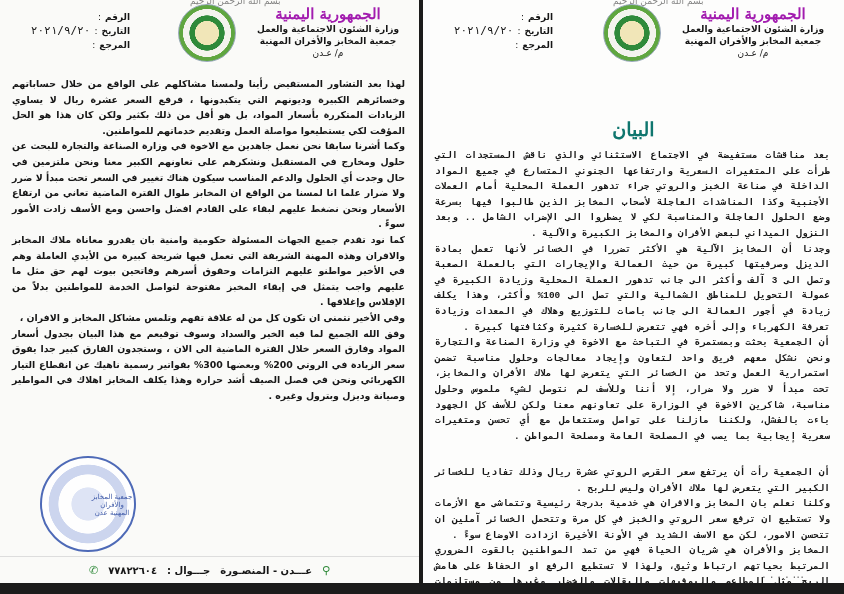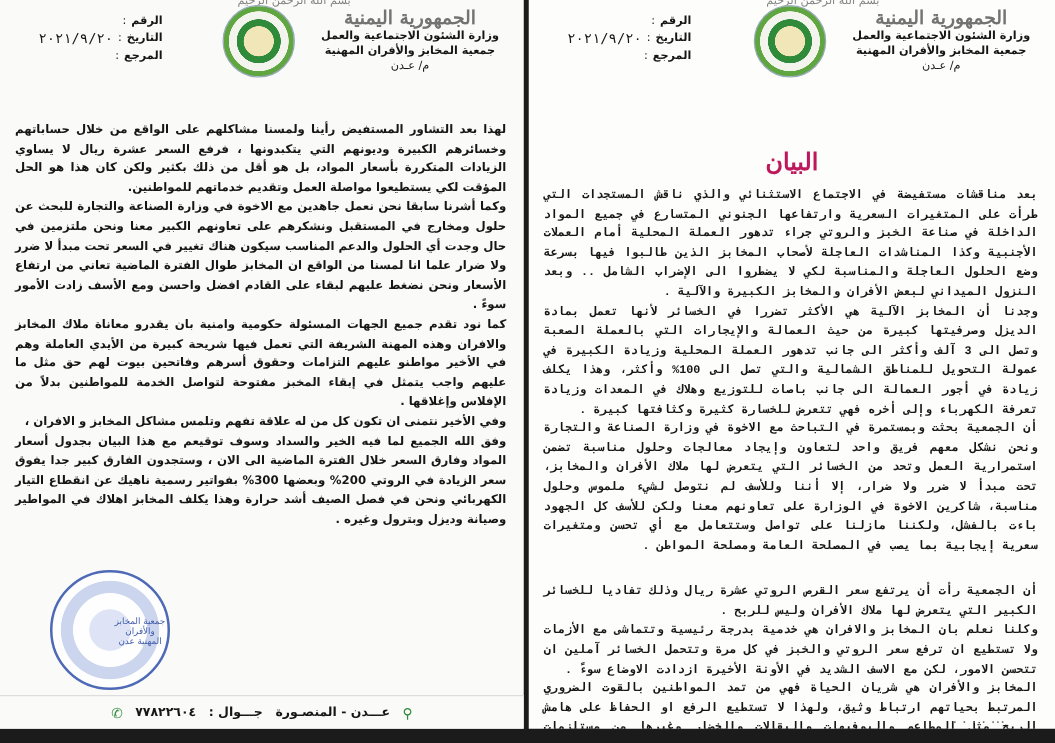--- a/index.html
+++ b/index.html
@@ -2,34 +2,34 @@
 <html><head>
 <meta charset="utf-8">
 <style>
   html,body{margin:0;padding:0;}
   body{width:844px;height:594px;background:#1b1b1b;position:relative;overflow:hidden;font-family:"DejaVu Sans",sans-serif;}
   .page{position:absolute;top:0;height:583px;background:#fbfbfa;overflow:hidden;direction:rtl;color:#161616;}
   .page.left{left:0;width:419px;background:#fafaf8;}
   .page.right{left:423px;width:421px;background:#fdfdfc;}
   .hdr{position:absolute;top:0;left:0;right:0;height:84px;}
   .org{position:absolute;right:16px;top:6px;text-align:center;width:150px;}
-  .org .rep{font-family:"DejaVu Serif",serif;font-size:15px;font-weight:bold;color:#737373;line-height:17px;}
+  .org .rep{font-family:"DejaVu Serif",serif;font-size:15px;font-weight:bold;color:#a21caf;line-height:17px;}
   .org .ln{font-size:9px;font-weight:bold;line-height:12px;white-space:nowrap;}
   .org .city{font-size:9px;font-weight:normal;line-height:12px;}
   .logo{position:absolute;top:4px;width:56px;height:56px;border-radius:50%;background:radial-gradient(circle,#f1e6b8 0 30%,#2f8a3a 31% 44%,#f4f4ee 45% 60%,#5fa640 61% 78%,#e8e8e0 79%);border:1px solid #9ab;}
   .page.left .logo{left:178px;}
   .page.right .logo{left:180px;}
   .meta{position:absolute;left:10px;top:10px;width:120px;font-size:9px;line-height:14px;}
   .meta .row{display:flex;direction:rtl;gap:4px;white-space:nowrap;}
   .meta .lbl{font-weight:bold;}
   .meta .val{font-family:"DejaVu Sans Mono",monospace;font-size:11px;direction:ltr;}
   .top-script{position:absolute;left:190px;top:-4px;font-size:9px;color:#333;opacity:.6;}
   .body{position:absolute;right:14px;left:12px;font-size:9.4px;line-height:15.6px;text-align:justify;font-weight:bold;}
   .body p{margin:0;}
-  .title{position:absolute;left:0;right:0;top:118px;text-align:center;font-family:"DejaVu Serif",serif;font-weight:bold;font-size:19px;color:#be185d;}
+  .title{position:absolute;left:0;right:0;top:118px;text-align:center;font-family:"DejaVu Serif",serif;font-weight:bold;font-size:19px;color:#0f766e;}
   .stamp{position:absolute;left:40px;top:456px;width:92px;height:92px;border-radius:50%;border:2px solid #3c5bb0;background:radial-gradient(circle,#dbe2f5 0 25%,#fff 26% 45%,#c8d2ee 46% 60%,#fff 61%);opacity:.9;}
   .stamp span{position:absolute;left:0;right:0;top:35px;text-align:center;font-size:7px;color:#2c4aa0;padding-left:48px;}
   .footer{position:absolute;left:0;right:0;bottom:0;height:26px;border-top:1px solid #ddd;display:flex;align-items:center;justify-content:center;gap:10px;font-size:10px;font-weight:bold;background:#fafaf8;}
   .footer .ico{color:#2f8a3a;font-size:11px;}
   .footer .phone{direction:rtl;}
   .dots{position:absolute;bottom:2px;right:40px;font-size:12px;color:#777;}
 </style>
 </head>
 <body>
 
@@ -54,21 +54,21 @@
           <span>:</span>
           <span class="val">٢٠٢١/٩/٢٠</span>
         </div>
       <div class="row">
           <span class="lbl">المرجع</span>
           <span>:</span>
           <span class="val"></span>
         </div>
     </div>
   </div>
-  <div class="body" style="top:96px;">
+  <div class="body" style="top:76px;">
     <p>لهذا بعد التشاور المستفيض رأينا ولمسنا مشاكلهم على الواقع من خلال حساباتهم وخسائرهم الكبيرة وديونهم التي يتكبدونها ، فرفع السعر عشرة ريال لا يساوي الزيادات المتكررة بأسعار المواد، بل هو أقل من ذلك بكثير ولكن كان هذا هو الحل المؤقت لكي يستطيعوا مواصلة العمل وتقديم خدماتهم للمواطنين.</p>
     <p>وكما أشرنا سابقا نحن نعمل جاهدين مع الاخوة في وزارة الصناعة والتجارة للبحث عن حلول ومخارج في المستقبل ونشكرهم على تعاونهم الكبير معنا ونحن ملتزمين في حال وجدت أي الحلول والدعم المناسب سيكون هناك تغيير في السعر تحت مبدأ لا ضرر ولا ضرار علما انا لمسنا من الواقع ان المخابز طوال الفترة الماضية تعاني من ارتفاع الأسعار ونحن نضغط عليهم لبقاء على القادم افضل واحسن ومع الأسف زادت الأمور سوءً .</p>
     <p>كما نود تقدم جميع الجهات المسئولة حكومية وامنية بان يقدرو معاناة ملاك المخابز والافران وهذه المهنة الشريفة التي تعمل فيها شريحة كبيرة من الأيدي العاملة وهم في الأخير مواطنو عليهم التزامات وحقوق أسرهم وفاتحين بيوت لهم حق مثل ما عليهم واجب يتمثل في إبقاء المخبز مفتوحة لتواصل الخدمة للمواطنين بدلاً من الإفلاس وإغلاقها .</p>
     <p>وفي الأخير نتمنى ان تكون كل من له علاقة تفهم وتلمس مشاكل المخابز و الافران ،</p>
     <p>وفق الله الجميع لما فيه الخير والسداد وسوف توقيعم مع هذا البيان بجدول أسعار المواد وفارق السعر خلال الفترة الماضية الى الان ، وستجدون الفارق كبير جدا يفوق سعر الزيادة في الروتي 200% وبعضها 300% بفواتير رسمية ناهيك عن انقطاع التيار الكهربائي ونحن في فصل الصيف أشد حرارة وهذا يكلف المخابز اهلاك في المواطير وصيانة وديزل وبترول وغيره .</p>
   </div>
   <div class="stamp">
       <span>جمعية المخابز والأفران المهنية عدن</span>
     </div>
   <div class="footer">

